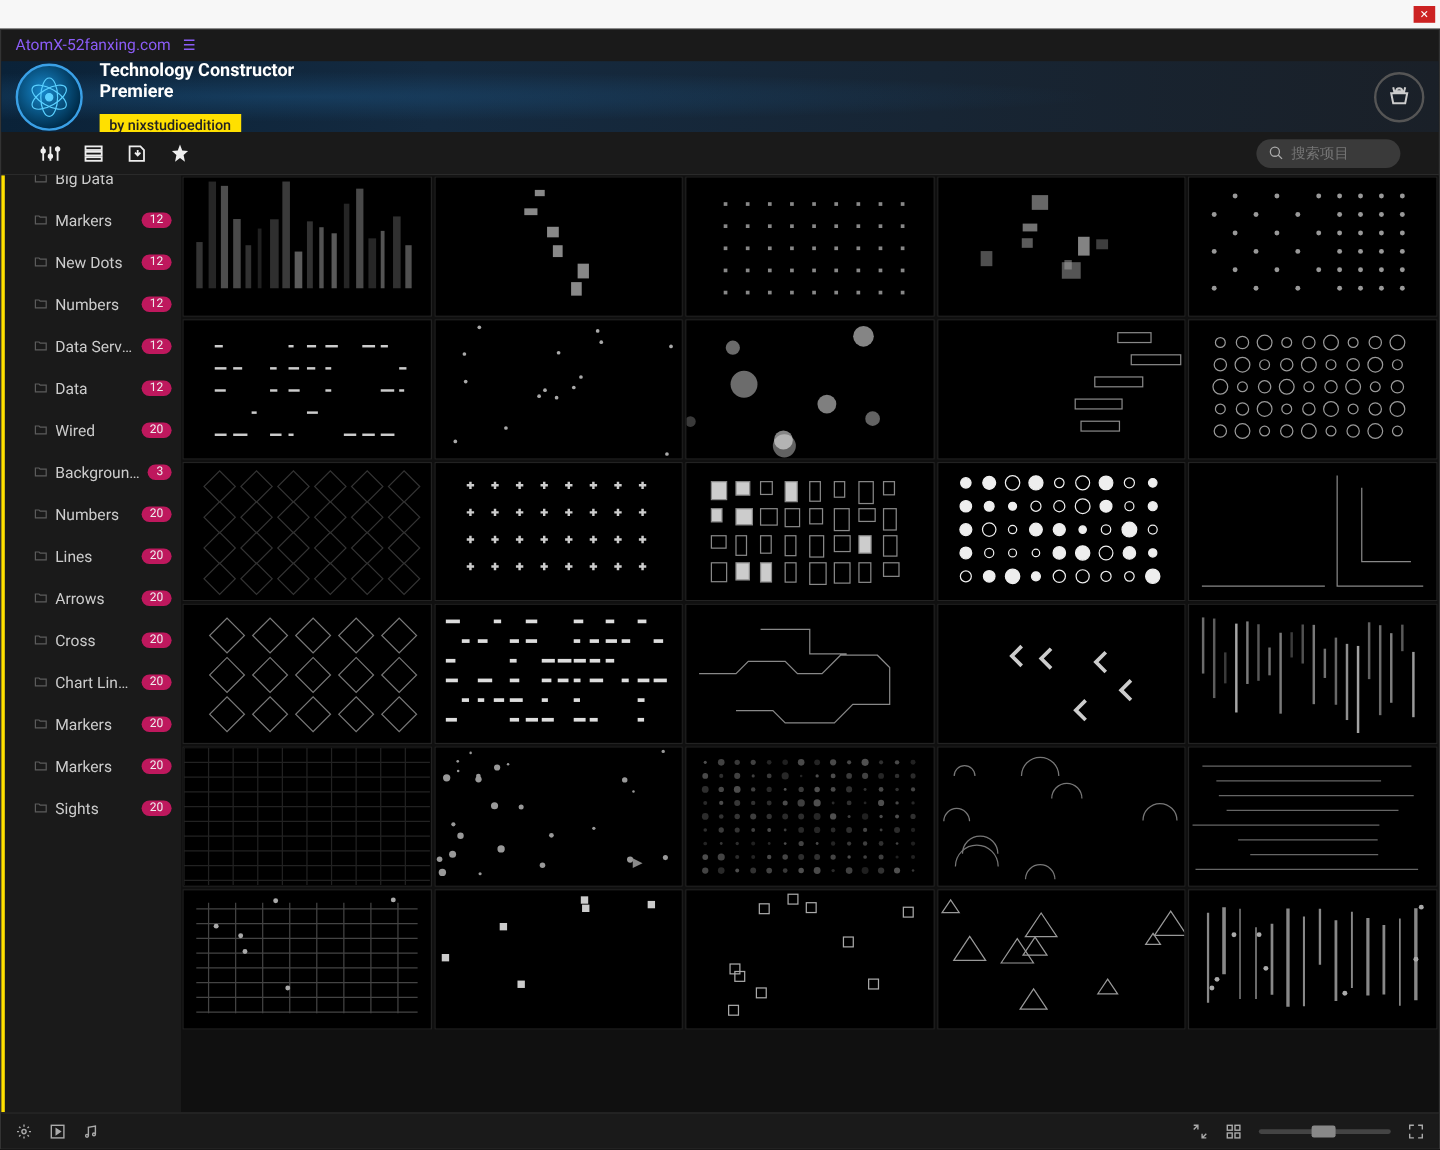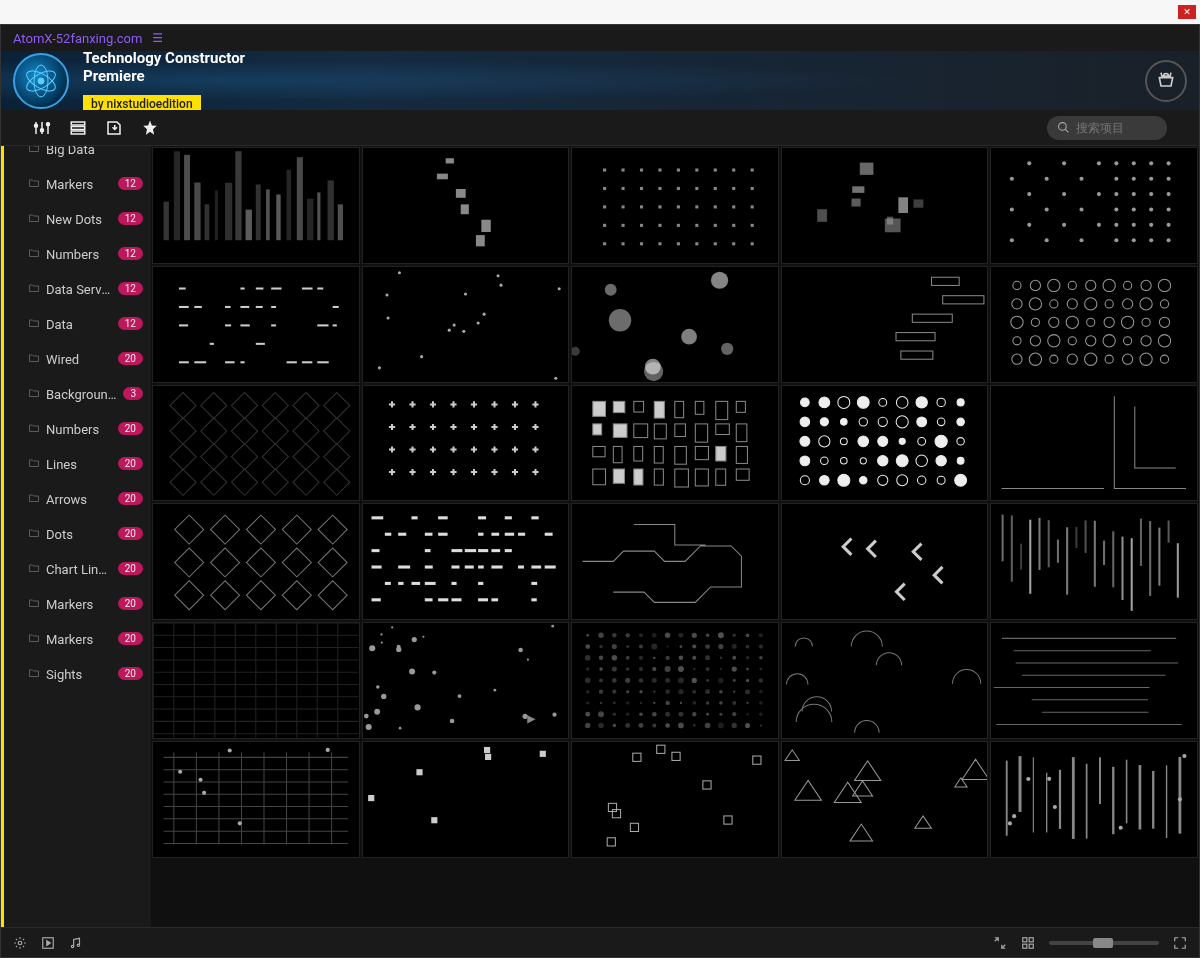--- a/index.html
+++ b/index.html
@@ -373,21 +373,21 @@
           <span class="folder-ic"><svg width="12" height="12" viewBox="0 0 24 24" stroke="#888" stroke-width="2" fill="none">
               <path d="M3 6h6l2 2h10v11H3z"></path>
             </svg></span>
           <span class="label">Arrows</span>
           <span class="count-badge">20</span>
         </div>
         <div class="side-item sub">
           <span class="folder-ic"><svg width="12" height="12" viewBox="0 0 24 24" stroke="#888" stroke-width="2" fill="none">
               <path d="M3 6h6l2 2h10v11H3z"></path>
             </svg></span>
-          <span class="label">Dots</span>
+          <span class="label">Cross</span>
           <span class="count-badge">20</span>
         </div>
         <div class="side-item sub">
           <span class="folder-ic"><svg width="12" height="12" viewBox="0 0 24 24" stroke="#888" stroke-width="2" fill="none">
               <path d="M3 6h6l2 2h10v11H3z"></path>
             </svg></span>
           <span class="label">Chart Lines</span>
           <span class="count-badge">20</span>
         </div>
         <div class="side-item sub">

